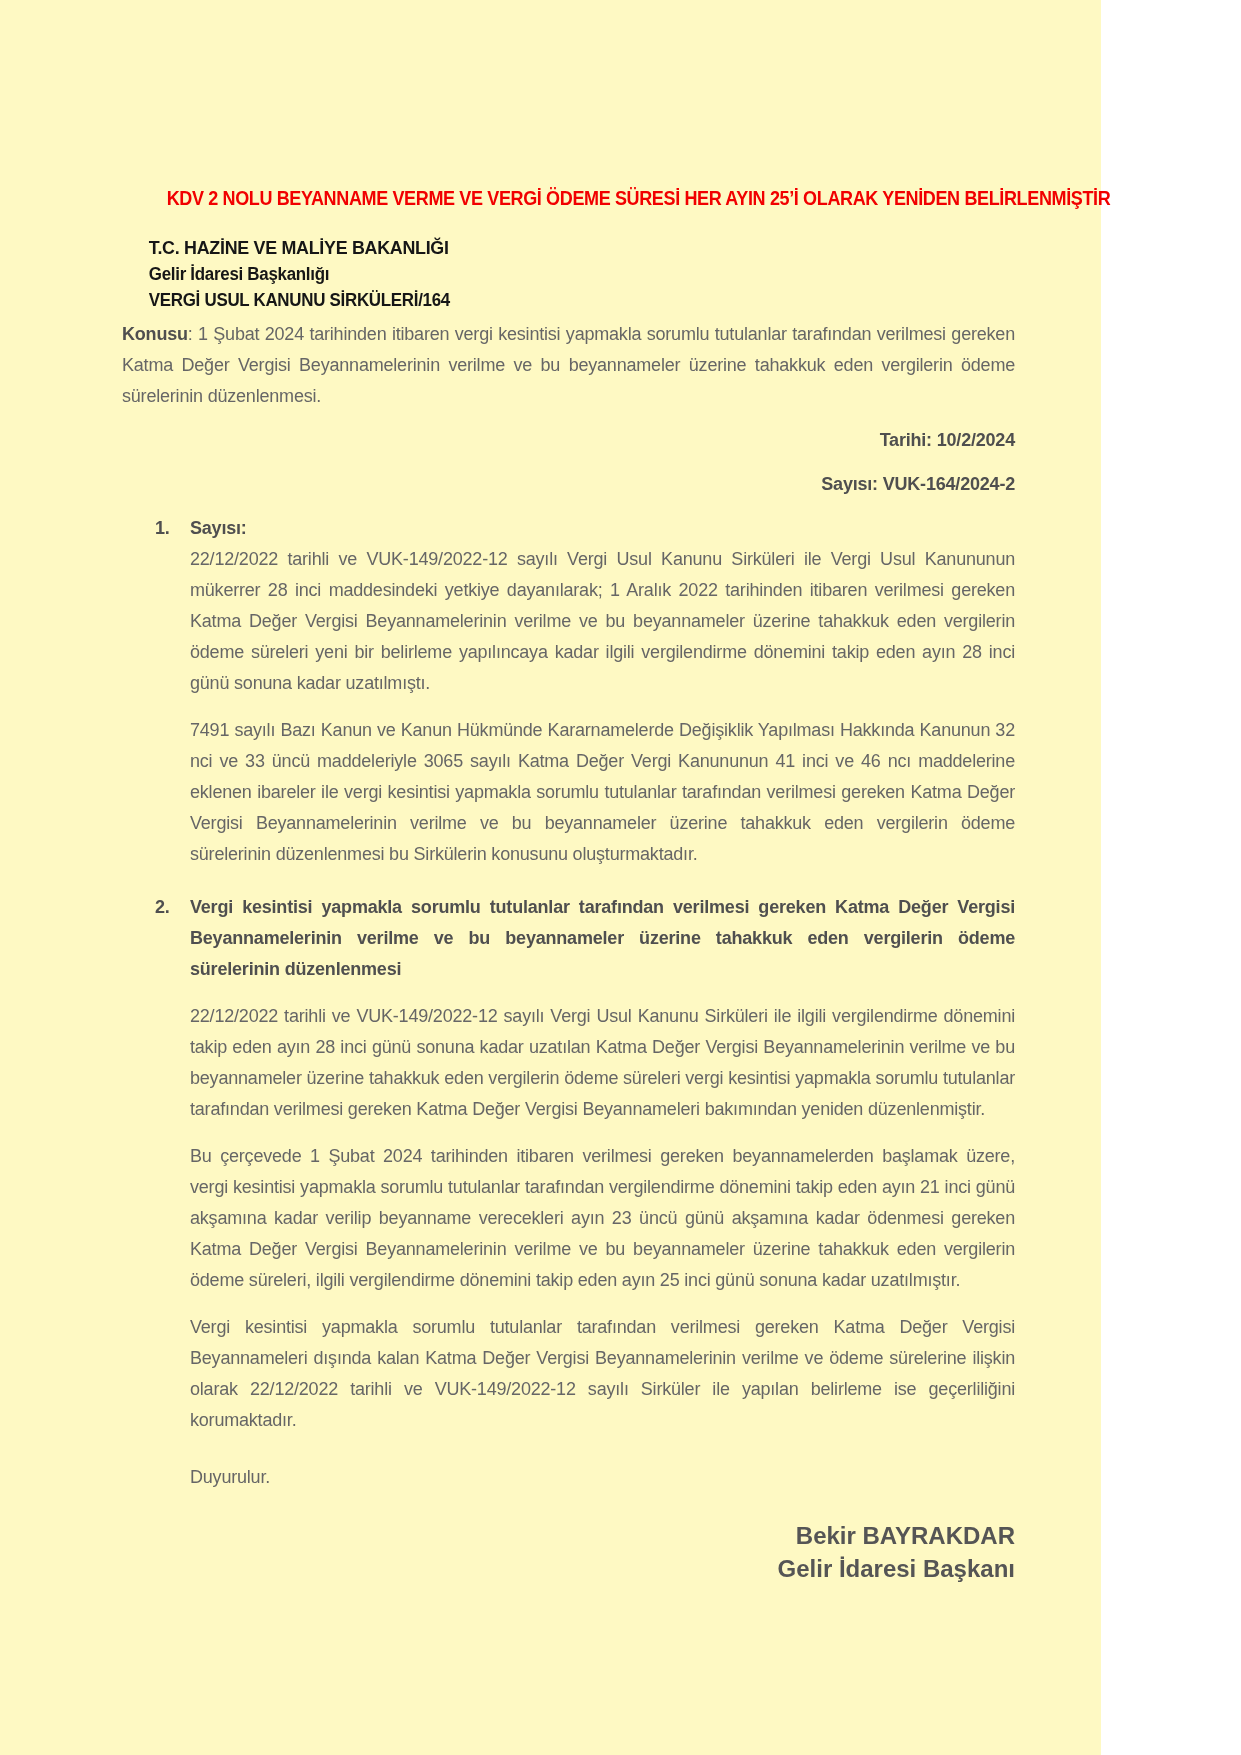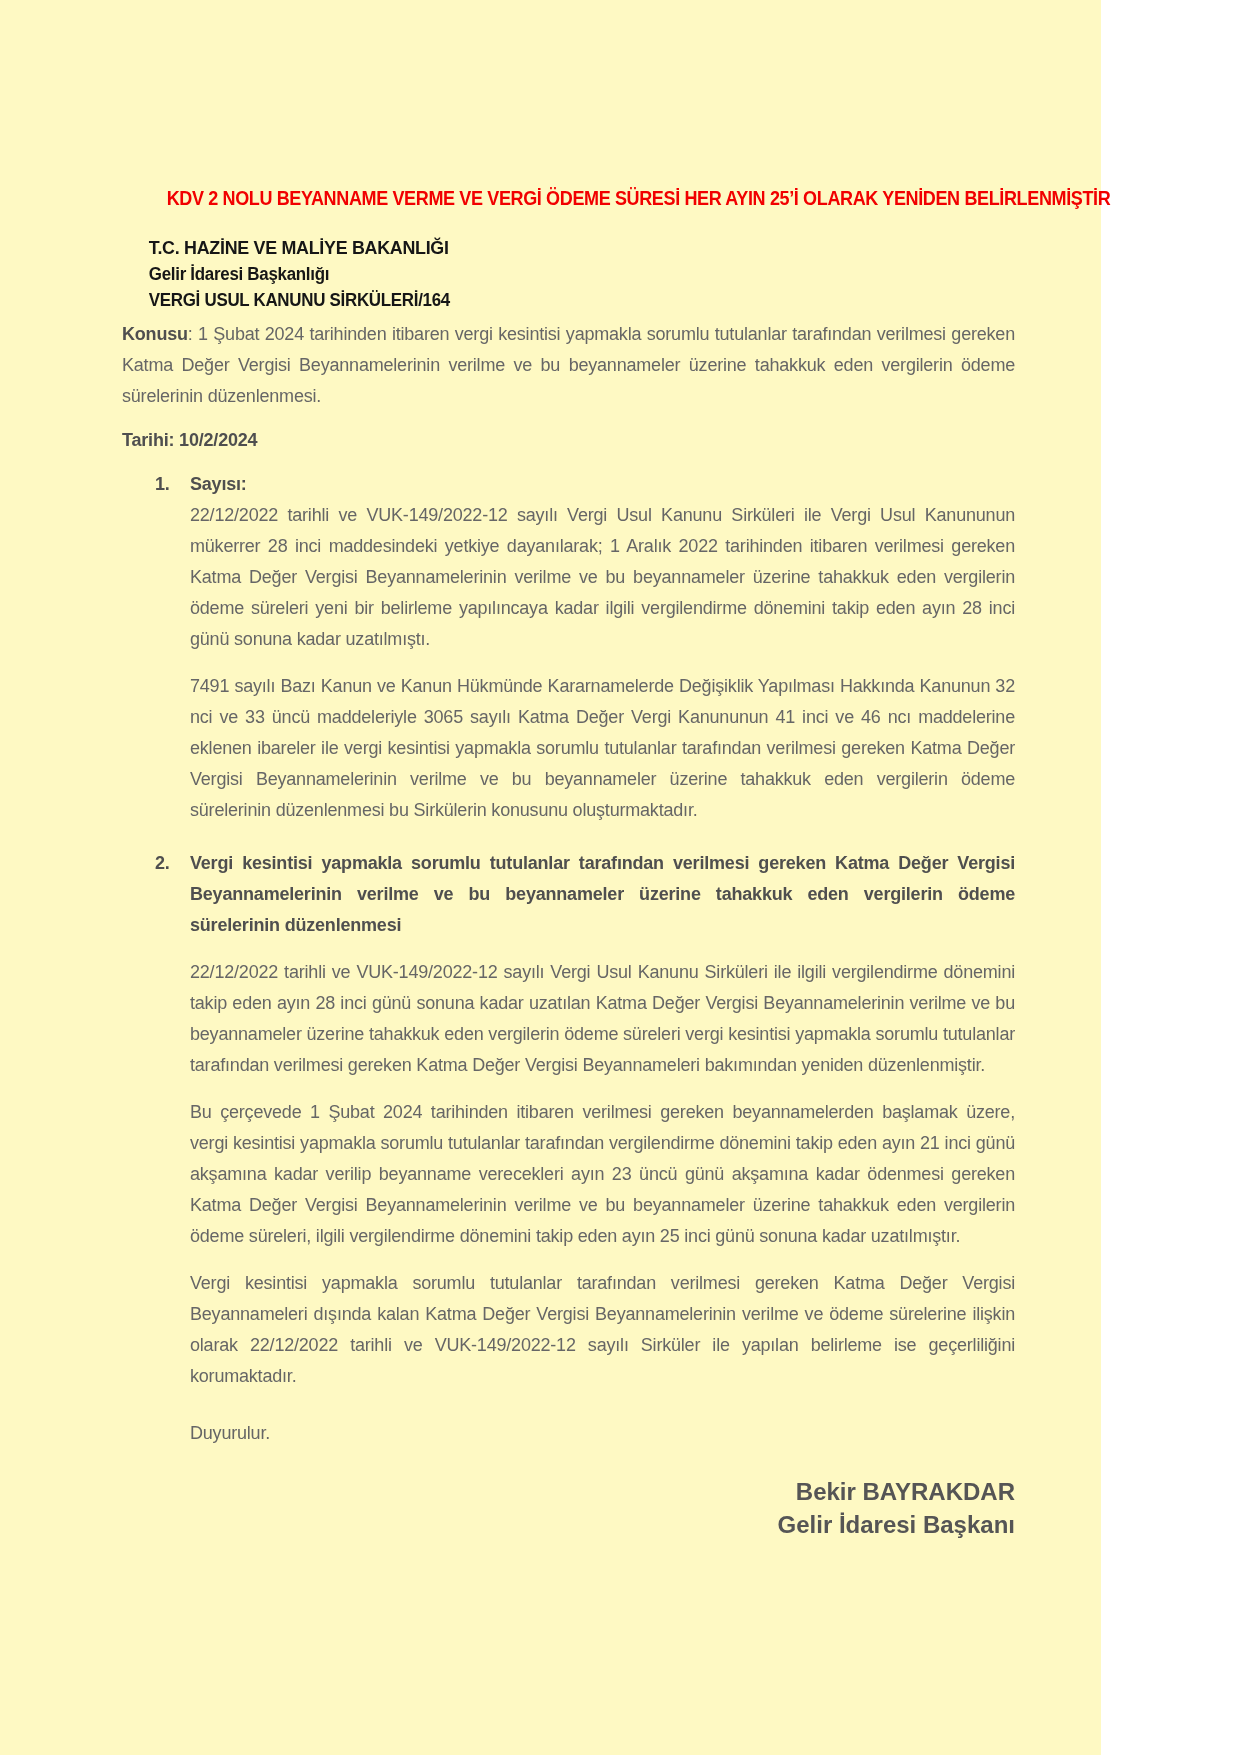--- a/index.html
+++ b/index.html
@@ -43,21 +43,21 @@
 
   p, .para {
     margin: 0;
     font-size: 18px;
     line-height: 31px;
     text-align: justify;
     letter-spacing: -0.2px;
   }
   .subject { margin-top: 0; }
   .b { font-weight: bold; color: #4f4f4f; }
-  .meta { margin-top: 13px; font-weight: bold; color: #4f4f4f; text-align: left; }
+  .meta { margin-top: 13px; font-weight: bold; color: #4f4f4f; text-align: right; }
 
   .sections { margin-top: 13px; }
   .section { margin-top: 0; }
   .section.second { margin-top: 22px; }
   .section-head {
     position: relative;
     padding-left: 68px;
     font-size: 18px;
     line-height: 31px;
     font-weight: bold;
@@ -95,20 +95,21 @@
   <div class="org-block">
     <div class="org-line l1">T.C. HAZİNE VE MALİYE BAKANLIĞI</div>
     <div class="org-line l2">Gelir İdaresi Başkanlığı</div>
     <div class="org-line l3">VERGİ USUL KANUNU SİRKÜLERİ/164</div>
   </div>
 
   <p class="subject"><span class="b">Konusu</span><span>: 1 Şubat 2024 tarihinden itibaren vergi kesintisi yapmakla sorumlu tutulanlar tarafından verilmesi gereken Katma Değer Vergisi Beyannamelerinin verilme ve bu beyannameler üzerine tahakkuk eden vergilerin ödeme sürelerinin düzenlenmesi.</span></p>
 
   <p class="meta"><span>Tarihi:</span>&nbsp;<span>10/2/2024</span></p>
 
+  <p class="meta"><span>Sayısı:</span>&nbsp;<span>VUK-164/2024-2</span></p>
 
   <div class="sections">
 
     <div class="section first">
       <div class="section-head">
         <span class="num">1.</span><span>Sayısı:</span>
       </div>
       <p class="para first-after-head">22/12/2022 tarihli ve VUK-149/2022-12 sayılı Vergi Usul Kanunu Sirküleri ile Vergi Usul Kanununun mükerrer 28 inci maddesindeki yetkiye dayanılarak; 1 Aralık 2022 tarihinden itibaren verilmesi gereken Katma Değer Vergisi Beyannamelerinin verilme ve bu beyannameler üzerine tahakkuk eden vergilerin ödeme süreleri yeni bir belirleme yapılıncaya kadar ilgili vergilendirme dönemini takip eden ayın 28 inci günü sonuna kadar uzatılmıştı.</p>
       <p class="para">7491 sayılı Bazı Kanun ve Kanun Hükmünde Kararnamelerde Değişiklik Yapılması Hakkında Kanunun 32 nci ve 33 üncü maddeleriyle 3065 sayılı Katma Değer Vergi Kanununun 41 inci ve 46 ncı maddelerine eklenen ibareler ile vergi kesintisi yapmakla sorumlu tutulanlar tarafından verilmesi gereken Katma Değer Vergisi Beyannamelerinin verilme ve bu beyannameler üzerine tahakkuk eden vergilerin ödeme sürelerinin düzenlenmesi bu Sirkülerin konusunu oluşturmaktadır.</p>
     </div>

